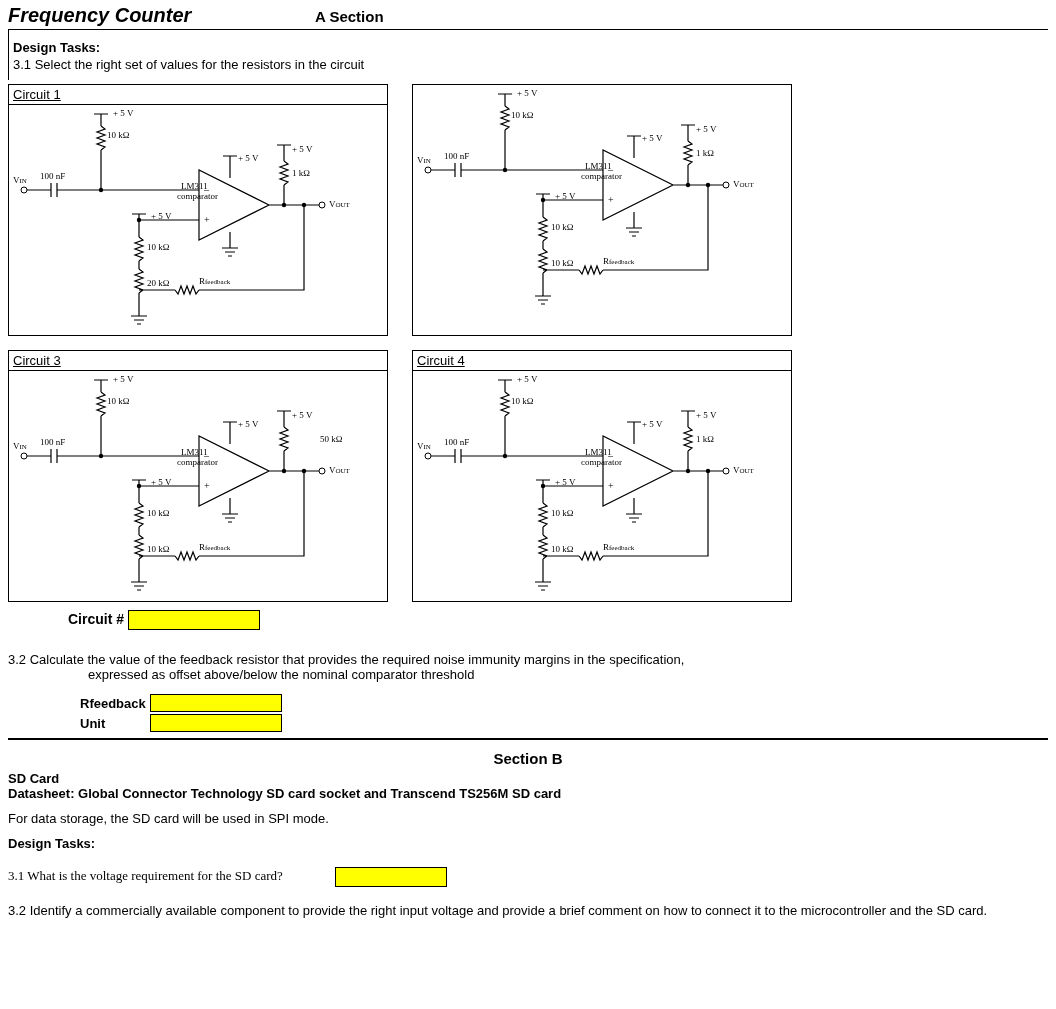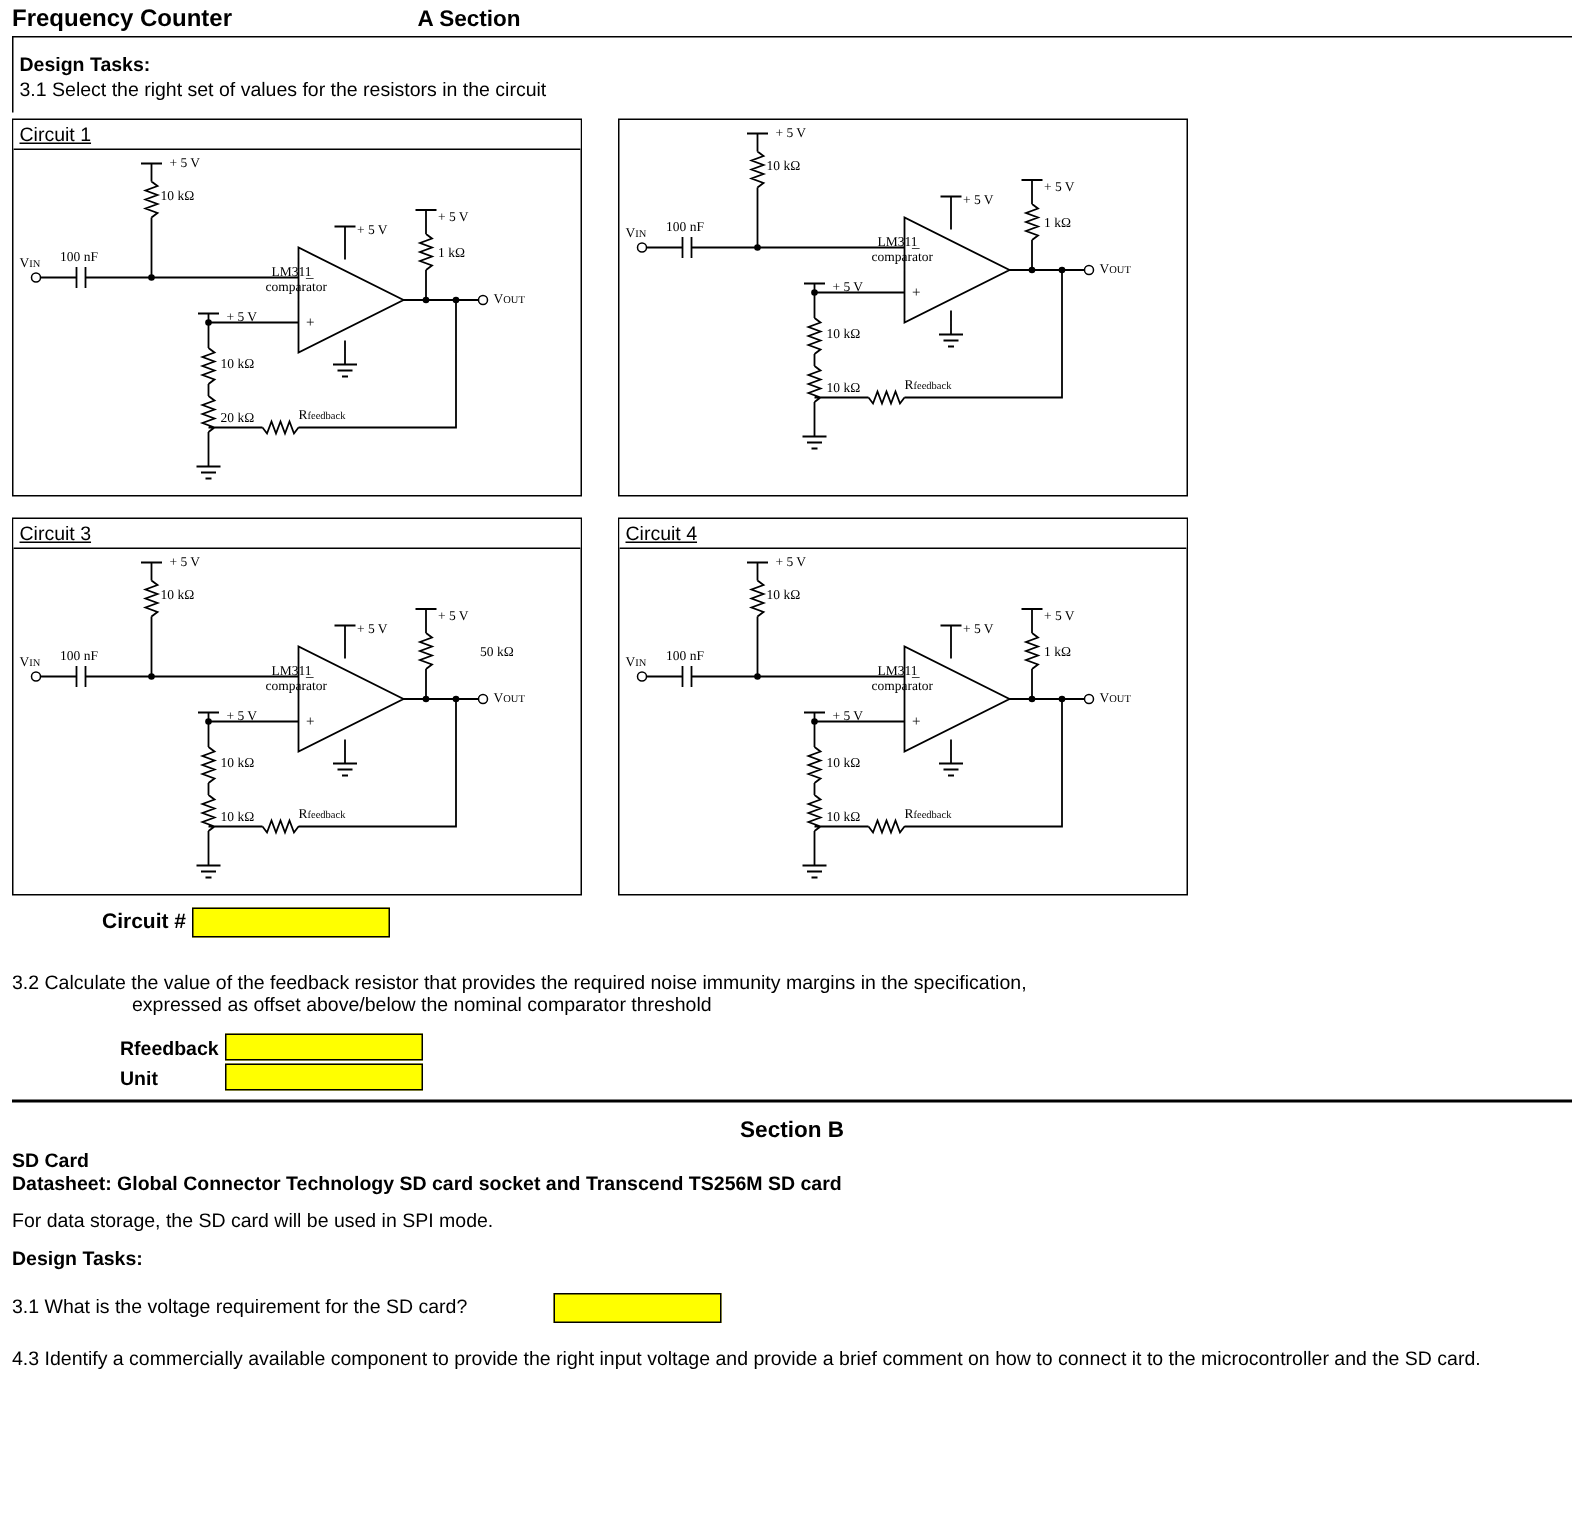--- a/index.html
+++ b/index.html
@@ -5,24 +5,25 @@
   body {
     font-family: Arial, Helvetica, sans-serif;
     font-size: 13px;
     margin: 0;
     padding: 4px 8px;
     background: #fff;
     color: #000;
     width: 1040px;
   }
   h1.title {
-    font-size: 16px;
+    font-size: 20px;
     font-weight: bold;
     margin: 0;
     display: inline-block;
+    font-style: italic;
   }
   .section-label {
     font-size: 15px;
     font-weight: bold;
     display: inline-block;
     margin-left: 120px;
   }
   .intro {
     border: 1px solid #000;
     border-right: none;
@@ -98,21 +99,21 @@
     margin: 4px 0 10px 0;
   }
   .section-b-header {
     text-align: center;
     font-weight: bold;
     font-size: 15px;
     margin-bottom: 4px;
   }
   .sd-heading { font-weight: bold; }
   .para { margin: 10px 0; }
-  .q31 { margin: 16px 0; }
+  .q31 { margin: 16px 0; font-family: Liberation Serif, serif; }
   svg.schematic {
     position: absolute;
     top: 0; left: 0;
   }
 </style>
 </head>
 <body>
 
 <div>
   <h1 class="title">Frequency Counter</h1>
@@ -279,13 +280,13 @@
 <div class="sd-heading">Datasheet: Global Connector Technology SD card socket and Transcend TS256M SD card</div>
 <div class="para">For data storage, the SD card will be used in SPI mode.</div>
 <div class="sd-heading para">Design Tasks:</div>
 
 <div class="q31">
   <span>3.1 What is the voltage requirement for the SD card?</span>
   &nbsp;&nbsp;&nbsp;&nbsp;&nbsp;&nbsp;&nbsp;&nbsp;&nbsp;&nbsp;&nbsp;&nbsp;&nbsp;&nbsp;
   <span class="answer-box ans-med"></span>
 </div>
 
-<div class="para">4.3 Identify a commercially available component to provide the right input voltage and provide a brief comment on how to connect it to the microcontroller and the SD card.</div>
+<div class="para">3.2 Identify a commercially available component to provide the right input voltage and provide a brief comment on how to connect it to the microcontroller and the SD card.</div>
 
 </body></html>

